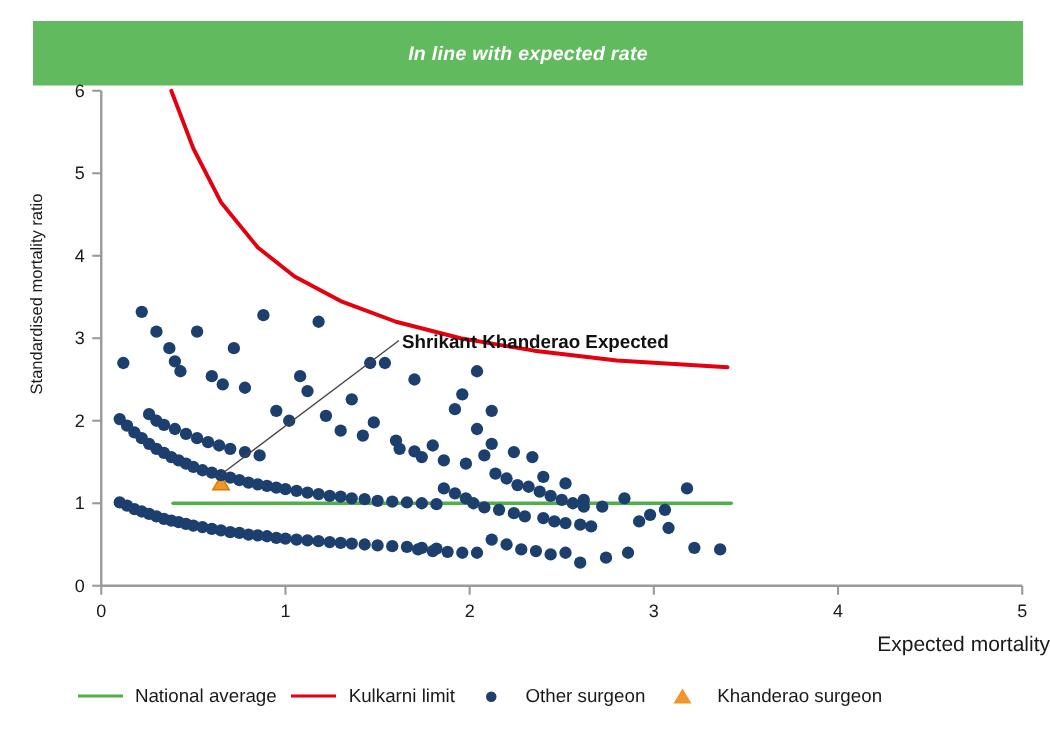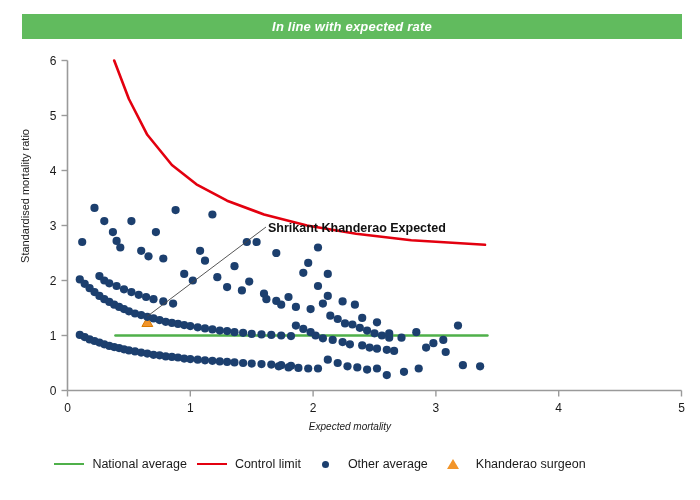--- a/index.html
+++ b/index.html
@@ -9,21 +9,21 @@
     font-family:"Liberation Sans", sans-serif;
     overflow:hidden;
     position:relative;
   }
   #root{position:absolute;left:0;top:0;width:700px;height:500px;}
 
   
   .banner{
     position:absolute;
     left:22px;top:14px;
-    width:660px;height:25px;
+    width:660px;height:43px;
     background:#61bb5e;
     display:flex;align-items:center;justify-content:center;
   }
   .banner-text{
     color:#ffffff;
     font-size:13px;
     font-weight:bold;
     font-style:italic;
     letter-spacing:0.2px;
     line-height:1;
@@ -39,22 +39,22 @@
     left:-75px;top:190px;
     width:200px;
     transform:rotate(-90deg);
     transform-origin:center center;
     text-align:center;
     font-size:11px;color:#1a1a1a;
   }
   .xlabel{
     position:absolute;
     left:0;top:421px;width:700px;
-    text-align:center;
-    font-size:10px;color:#1a1a1a;font-style:italic;
+    text-align:right;
+    font-size:14px;color:#1a1a1a;
   }
 
   
   .annotation{
     position:absolute;
     left:268px;top:221px;
     font-size:12.5px;
     font-weight:bold;
     color:#111111;
     white-space:nowrap;
@@ -304,25 +304,25 @@
     <div class="annotation">Shrikant Khanderao Expected</div>
   </div>
 
   <div class="legend" id="legend">
       <div class="legend-item">
         <span class="swatch-line swatch-green"></span>
         <span class="legend-label">National average</span>
       </div>
       <div class="legend-item">
         <span class="swatch-line swatch-red"></span>
-        <span class="legend-label">Control limit</span>
+        <span class="legend-label">Kulkarni limit</span>
       </div>
       <div class="legend-item">
         <span class="swatch-dot" style="background: rgb(28, 63, 110);"></span>
-        <span class="legend-label">Other average</span>
+        <span class="legend-label">Other surgeon</span>
       </div>
       <div class="legend-item">
         <span class="swatch-tri" style="border-bottom-color: rgb(242, 149, 42);"></span>
         <span class="legend-label">Khanderao surgeon</span>
       </div>
     </div>
 
 </div>
 
 </body></html>

